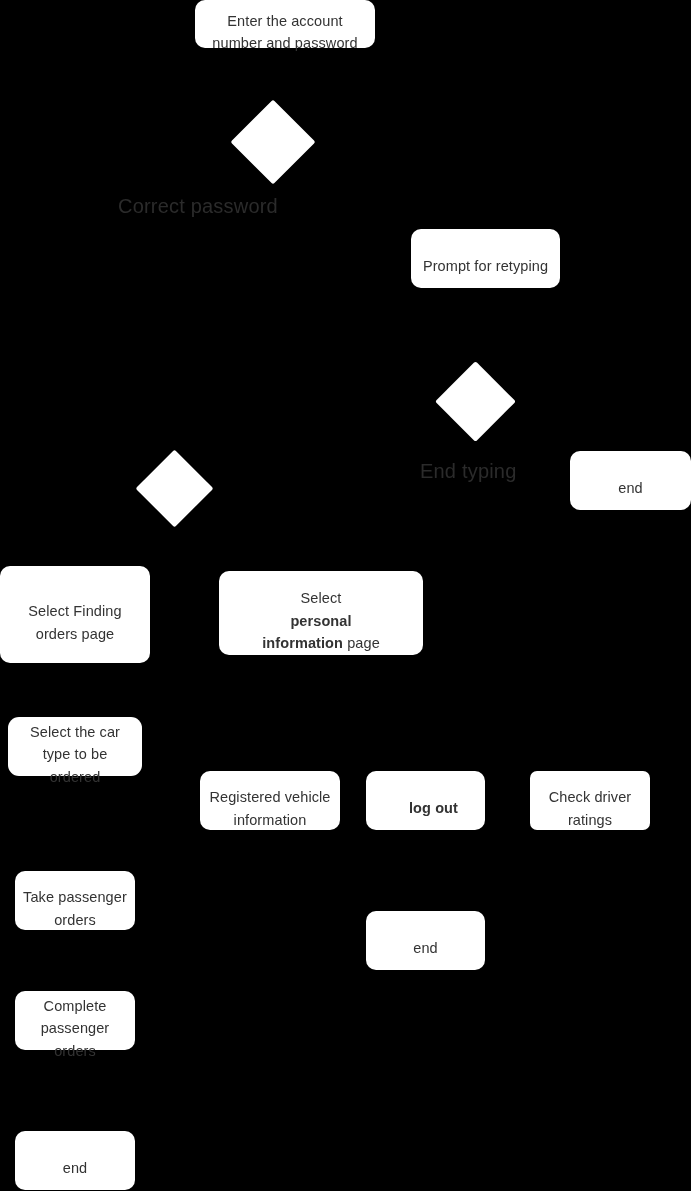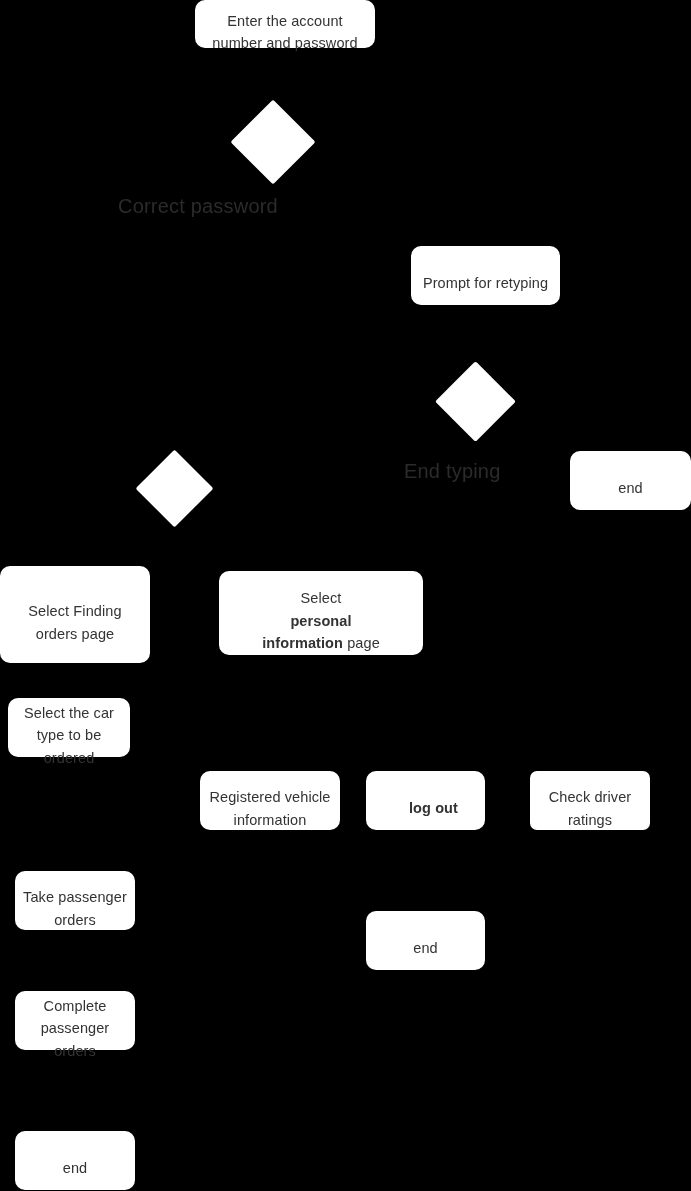--- a/index.html
+++ b/index.html
@@ -66,27 +66,27 @@
     <span class="txt">
       <span>Enter the account number</span>
       <span>and password</span>
     </span>
   </div>
 
   <div class="diamond" style="left:243px; top:112px; width:60px; height:60px;"></div>
 
   <div class="edge-label" style="left:118px; top:195px;">Correct password</div>
 
-  <div class="node" style="left:411px; top:246px; width:149px; height:59px;">
+  <div class="node" style="left:411px; top:229px; width:149px; height:59px;">
     <span class="txt">Prompt for retyping</span>
   </div>
 
   <div class="diamond" style="left:447px; top:373px; width:57px; height:57px;"></div>
 
-  <div class="edge-label" style="left:404px; top:460px;">End typing</div>
+  <div class="edge-label" style="left:420px; top:460px;">End typing</div>
 
   <div class="node" style="left:570px; top:451px; width:121px; height:59px;">
     <span class="txt">end</span>
   </div>
 
   <div class="diamond" style="left:147px; top:461px; width:55px; height:55px;"></div>
 
   <div class="node" style="left:0px; top:566px; width:150px; height:97px;">
     <span class="txt">
       <span>Select Finding</span>
@@ -95,21 +95,21 @@
   </div>
 
   <div class="node" style="left:219px; top:571px; width:204px; height:84px;justify-content:flex-end;">
     <span class="txt">
       <span>Select</span><br>
       <span class="b">personal</span><br>
       <span class="b">information</span><span> page</span>
     </span>
   </div>
 
-  <div class="node" style="left:8px; top:698px; width:122px; height:59px;">
+  <div class="node" style="left:8px; top:717px; width:134px; height:59px;border-radius:11px;">
     <span class="txt">
       <span>Select the car type</span>
       <span>to be ordered</span>
     </span>
   </div>
 
   <div class="node" style="left:200px; top:771px; width:140px; height:59px;">
     <span class="txt">
       <span>Registered vehicle</span>
       <span>information</span>

